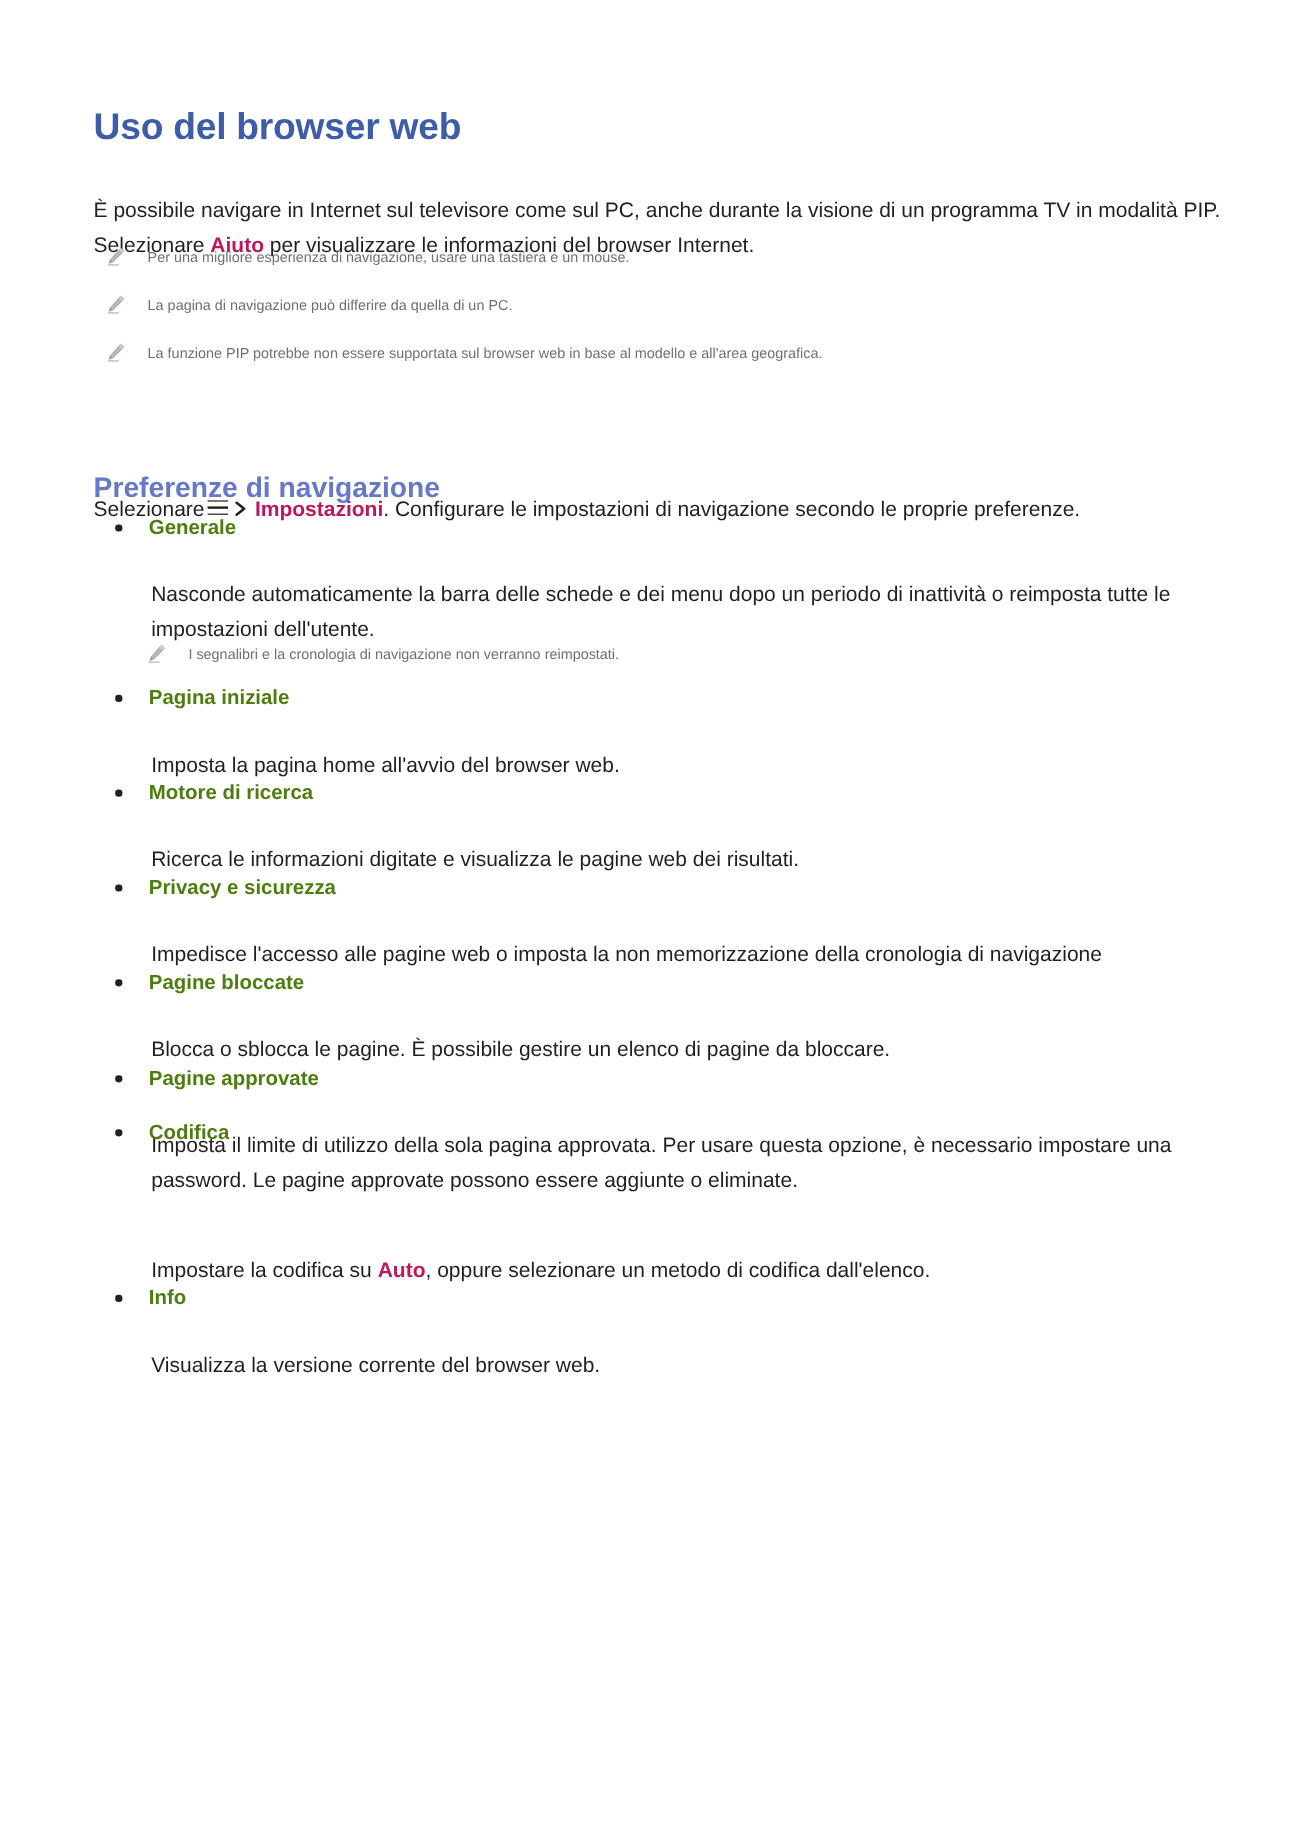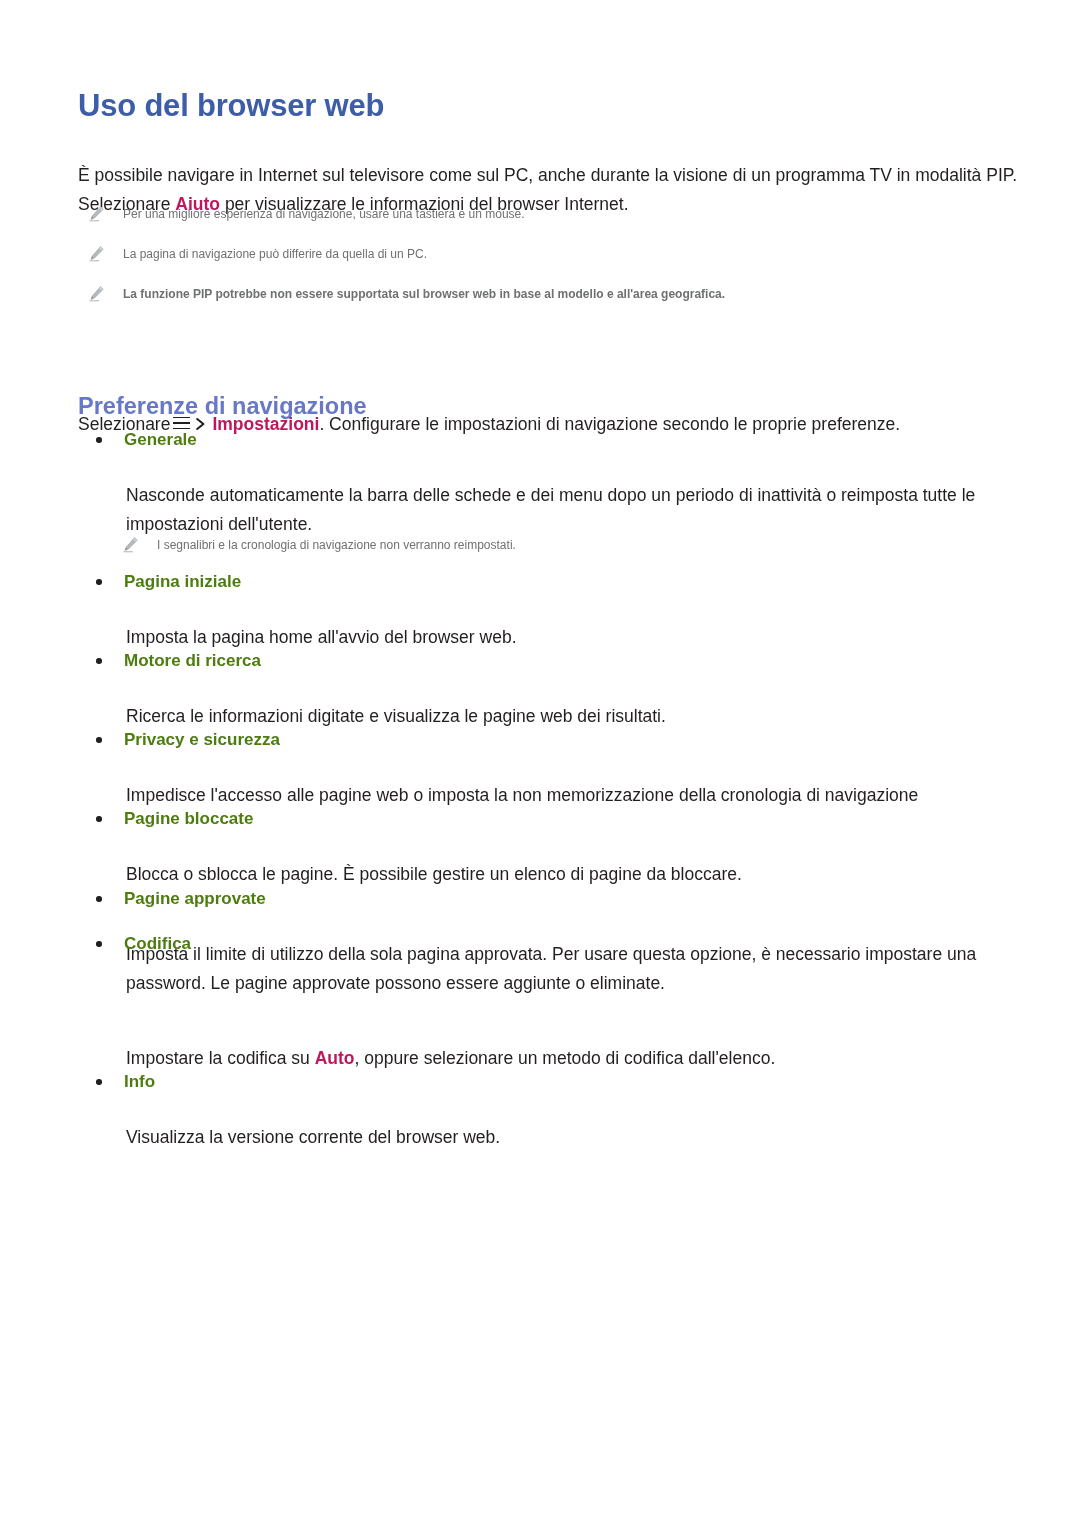--- a/index.html
+++ b/index.html
@@ -179,21 +179,21 @@
       <svg width="17" height="17" viewBox="0 0 17 17">
         <path d="M12.6 1.6 L15.2 4.2 L6.2 13.2 L3.0 14.4 L4.2 11.2 Z" fill="#b7babc" stroke="#9aa0a3" stroke-width="0.7"></path>
         <path d="M12.6 1.6 L15.2 4.2 L13.6 5.8 L11.0 3.2 Z" fill="#cfd2d4"></path>
         <path d="M3.0 14.4 L4.2 11.2 L5.2 12.2 Z" fill="#8b9195"></path>
         <rect x="1.6" y="15.2" width="9.4" height="1.1" fill="#b7babc"></rect>
       </svg>
     </span>
     <span class="note-text">La pagina di navigazione può differire da quella di un PC.</span>
   </div>
 
-  <div class="note" style="left:88px; top:283px; width:940px;font-weight:bold;">
+  <div class="note" style="left:88px; top:283px; width:940px;">
     <span class="pencil">
       <svg width="17" height="17" viewBox="0 0 17 17">
         <path d="M12.6 1.6 L15.2 4.2 L6.2 13.2 L3.0 14.4 L4.2 11.2 Z" fill="#b7babc" stroke="#9aa0a3" stroke-width="0.7"></path>
         <path d="M12.6 1.6 L15.2 4.2 L13.6 5.8 L11.0 3.2 Z" fill="#cfd2d4"></path>
         <path d="M3.0 14.4 L4.2 11.2 L5.2 12.2 Z" fill="#8b9195"></path>
         <rect x="1.6" y="15.2" width="9.4" height="1.1" fill="#b7babc"></rect>
       </svg>
     </span>
     <span class="note-text">La funzione PIP potrebbe non essere supportata sul browser web in base al modello e all'area geografica.</span>
   </div>

